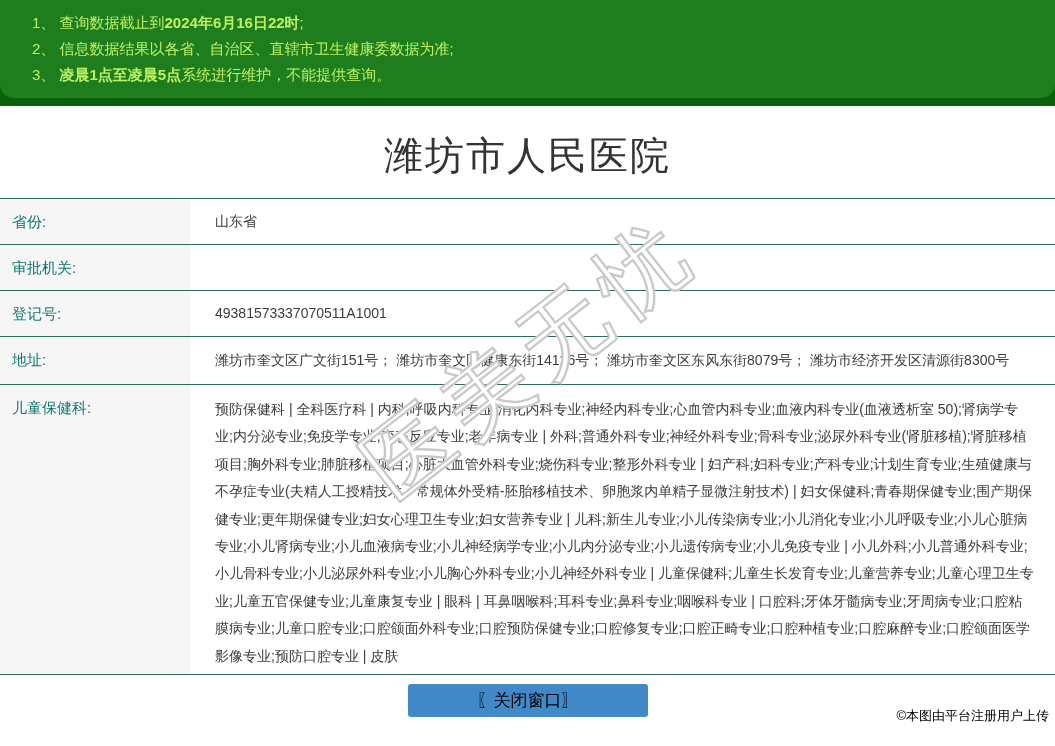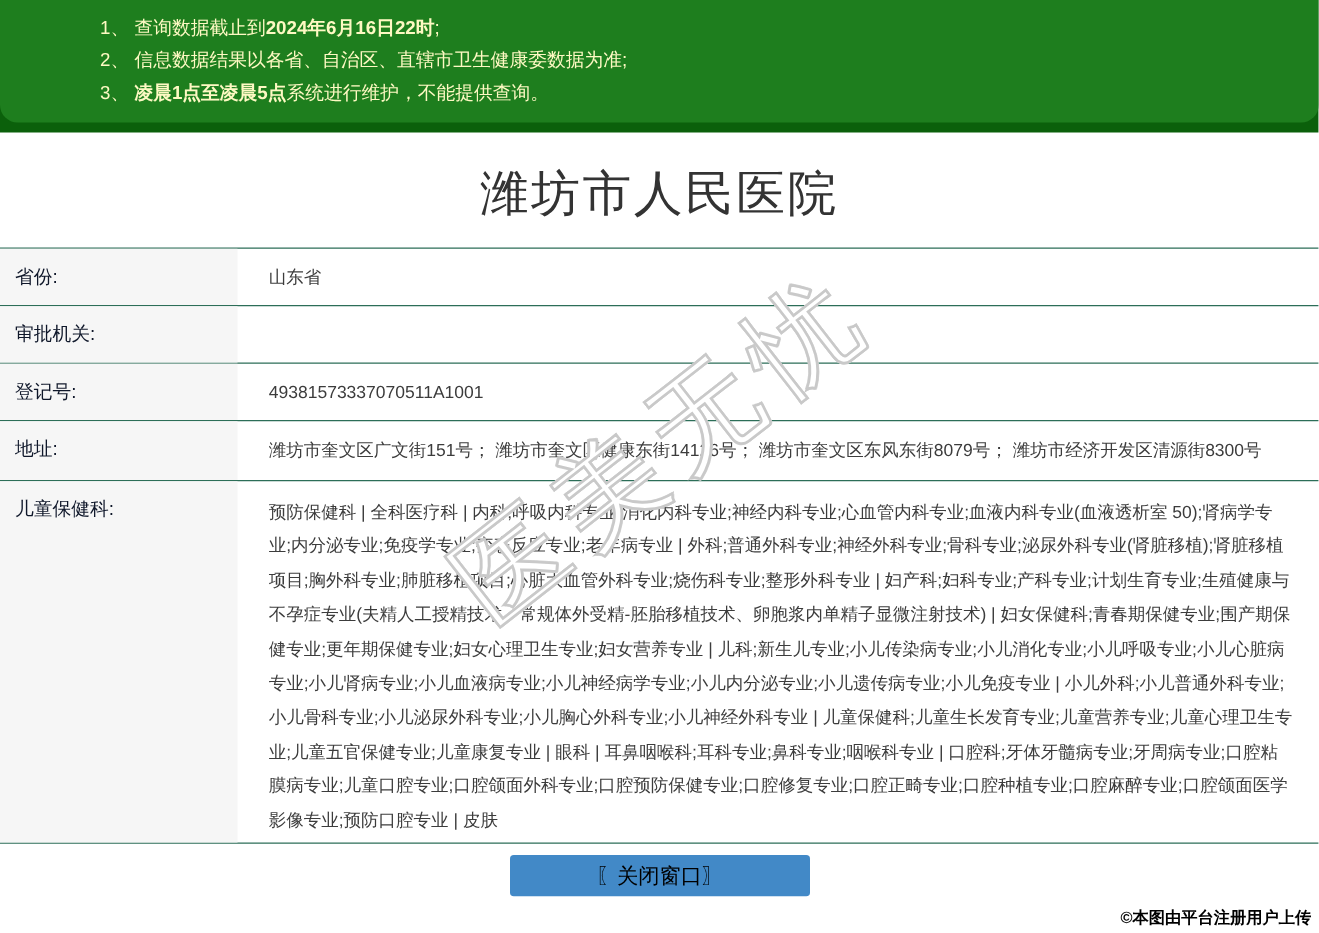--- a/index.html
+++ b/index.html
@@ -19,25 +19,24 @@
     background: #0b600b;
     padding-bottom: 8px;
   }
   .notice-inner {
     background: #1e7e1e;
     border-radius: 0 0 14px 14px;
     padding: 10px 20px 10px 32px;
     min-height: 82px;
   }
   .notice-line {
-    color: #fef9c3;
+    color: #bef264;
     font-size: 15px;
     line-height: 26px;
     white-space: nowrap;
-    margin-left: 48px;
   }
   .notice-line b { font-weight: 700; }
 
   
   .title {
     margin: 28px auto 0 auto;
     height: 44px;
     line-height: 44px;
     text-align: center;
     font-size: 39px;
@@ -55,21 +54,21 @@
   .detail-row {
     display: flex;
     border-top: 1px solid #2c6e58;
   }
   .detail-label {
     flex: 0 0 190px;
     background: #f6f6f6;
     padding: 13px 10px 13px 12px;
     font-size: 15px;
     line-height: 19px;
-    color: #0f172a;
+    color: #0f766e;
   }
   .detail-value {
     flex: 1;
     padding: 13px 20px 13px 25px;
     font-size: 14px;
     line-height: 19px;
     color: #3c3c3c;
   }
   .multiline .detail-value { line-height: 27px; padding-top: 10px; padding-bottom: 10px; }
   .row-departments .detail-value {
@@ -120,23 +119,23 @@
     border: none;
     border-radius: 3px;
     cursor: pointer;
     font-family: inherit;
   }
 
   
   .credit {
     position: absolute;
     right: 6px;
-    bottom: 3px;
+    bottom: 21px;
     font-size: 13px;
-    font-weight: 700;
+    font-weight: 400;
     color: #000000;
     text-shadow: 1px 0 0 #ffffff, -1px 0 0 #ffffff, 0 1px 0 #ffffff, 0 -1px 0 #ffffff;
     z-index: 6;
   }
 </style>
 </head>
 <body>
 
 <div class="page">
 

